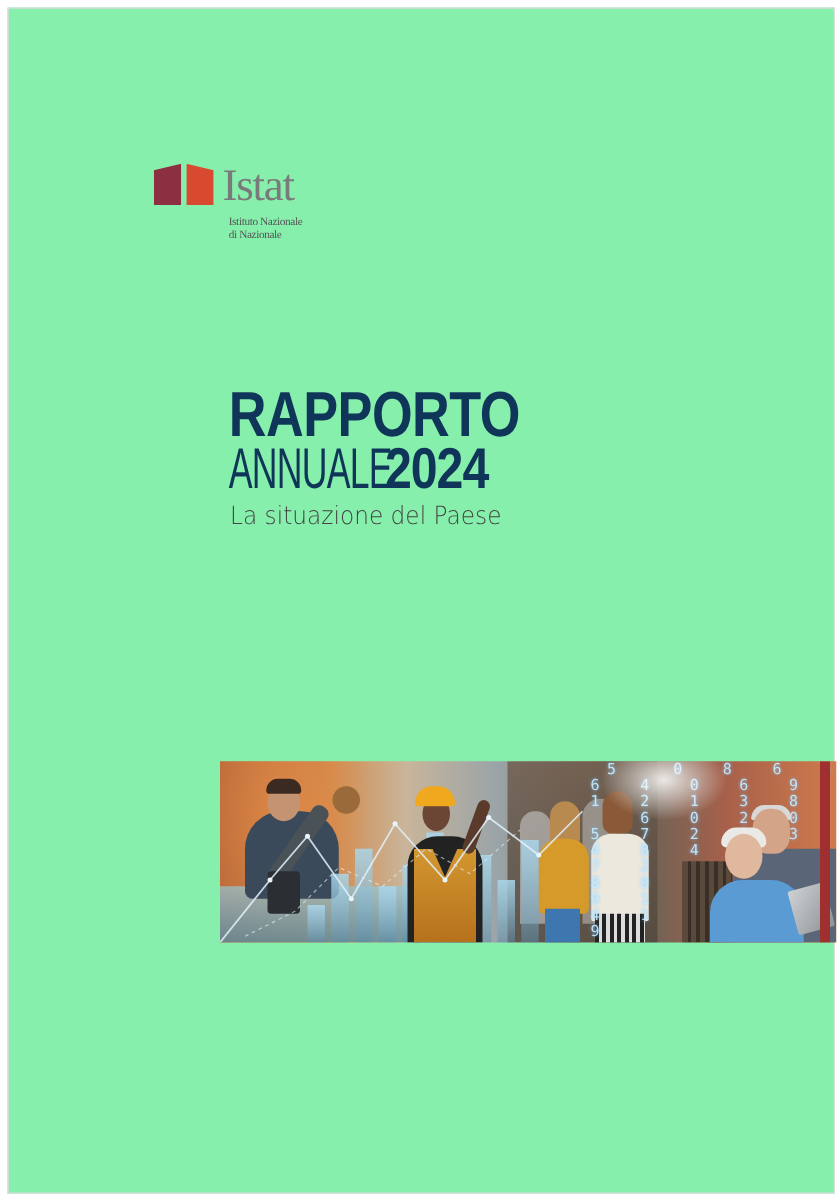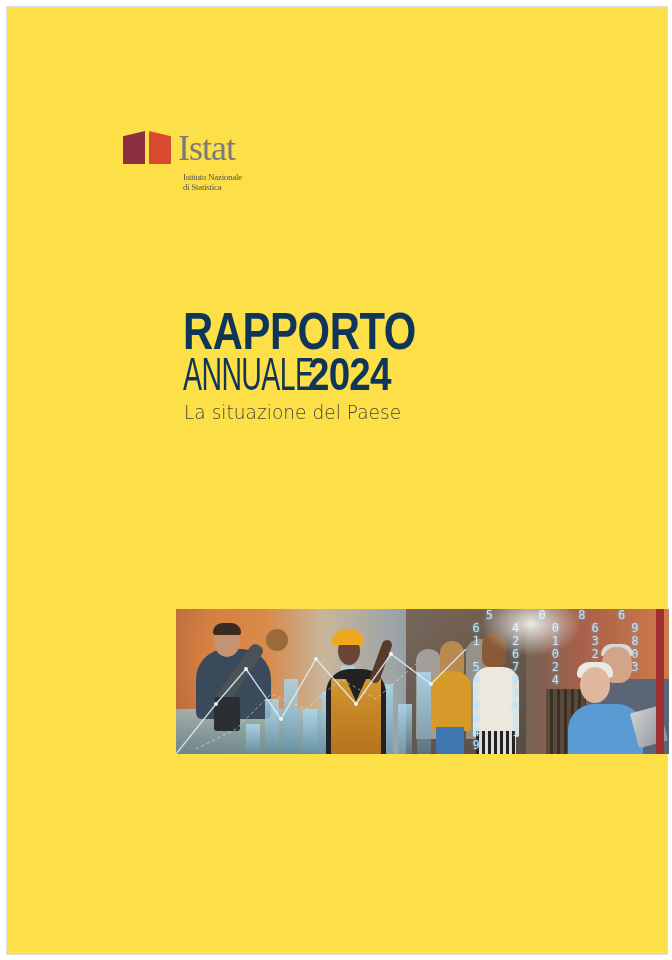--- a/index.html
+++ b/index.html
@@ -2,21 +2,21 @@
 <html><head>
   <meta charset="utf-8">
   <style>
     html, body { margin: 0; padding: 0; }
     body {
       width: 672px; height: 960px; background: #ffffff; position: relative; overflow: hidden;
       font-family: "Liberation Sans", sans-serif;
     }
     .page {
       position: absolute; left: 6px; top: 6px; width: 662px; height: 949px;
-      border: 1px solid #dcdcdc; box-sizing: border-box; background: #fde047; padding-left: 21px;
+      border: 1px solid #dcdcdc; box-sizing: border-box; background: #86efac; padding-left: 21px;
     }
     
     .logo { position: absolute; left: 116px; top: 124px; width: 130px; height: 64px; }
     .logo-block { position: absolute; top: 0; width: 22px; height: 33px; }
     .logo-left { left: 0; background: #8c2f40; clip-path: polygon(0 16%, 100% 0, 100% 100%, 0 100%); }
     .logo-right { left: 26px; background: #d9492f; clip-path: polygon(0 0, 100% 16%, 100% 100%, 0 100%); }
     .logo-word {
       position: absolute; left: 55px; top: -3px; font-family: "Liberation Serif", serif;
       font-size: 36px; color: #7a7a7a; letter-spacing: -1px; line-height: 40px;
     }
@@ -98,21 +98,21 @@
 <body>
 
 <div class="page">
 
   <div class="logo">
     <div class="logo-block logo-left"></div>
     <div class="logo-block logo-right"></div>
     <div class="logo-word">Istat</div>
     <div class="logo-sub">
       <div>Istituto Nazionale</div>
-      <div>di Statistica</div>
+      <div>di Nazionale</div>
     </div>
   </div>
 
   <div class="title">
     <div class="t-rapporto">RAPPORTO</div>
     <div class="t-annuale">ANNUALE</div>
     <div class="t-year">2024</div>
     <div class="t-sub">La situazione del Paese</div>
   </div>
 

